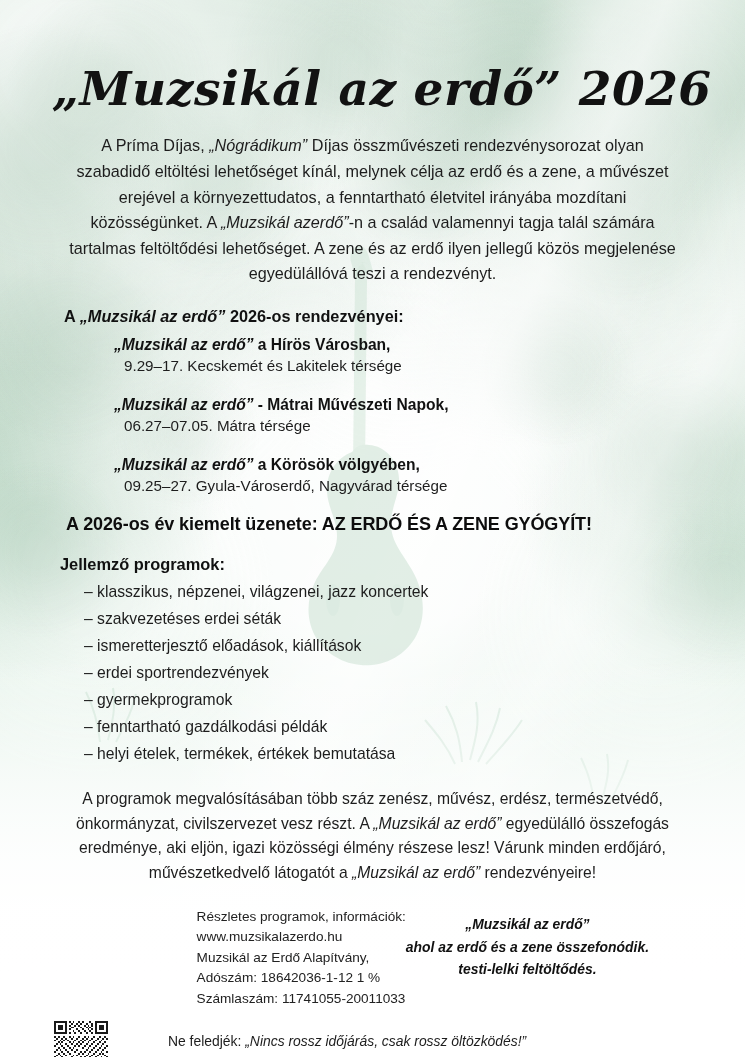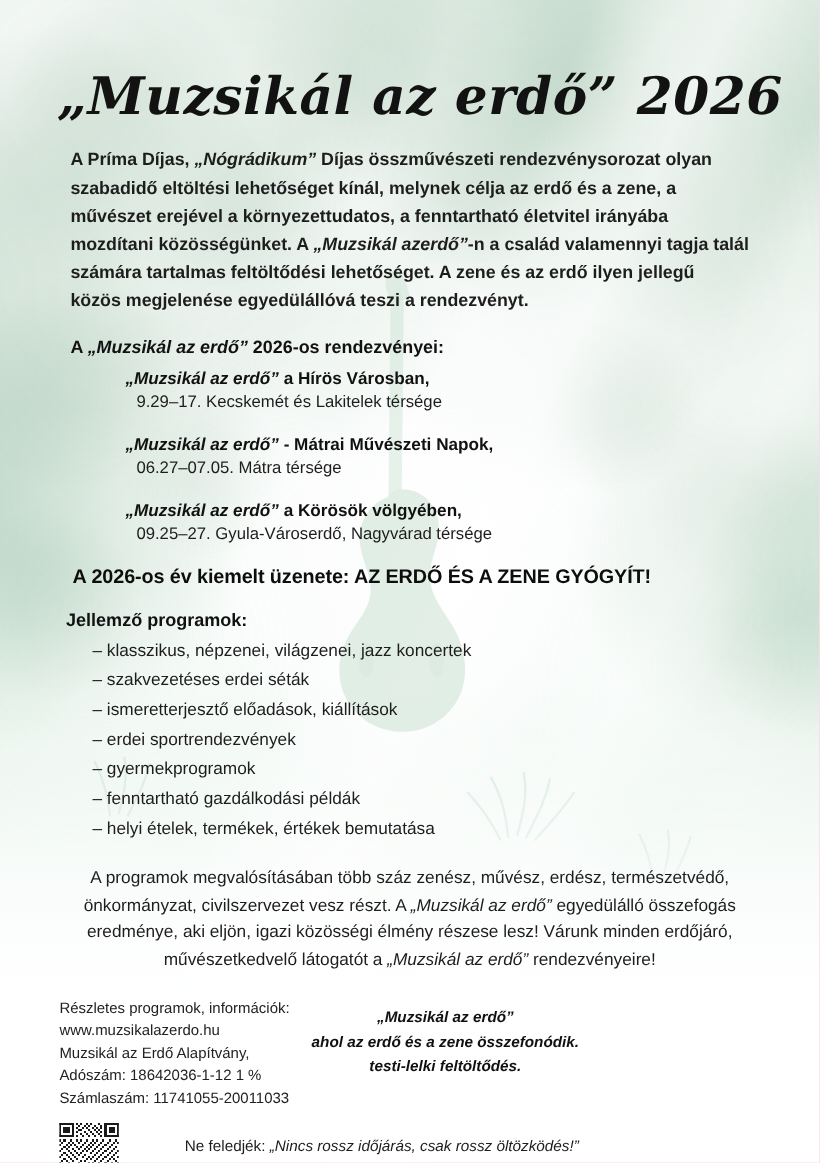--- a/index.html
+++ b/index.html
@@ -6,21 +6,21 @@
   html, body {
     margin: 0;
     padding: 0;
     background: #ffffff;
   }
   #poster {
     position: relative;
     width: 745px;
     height: 1057px;
     overflow: hidden;
-    background: #f9a8d4;
+    background: #ec4899;
     font-family: "Liberation Sans", sans-serif;
     color: #1b1b1b;
   }
 
   
   .bg-layer { position: absolute; inset: 0; pointer-events: none; }
 
   .bg-base {
     background:
       radial-gradient(ellipse 58% 42% at 50% 44%, rgba(255,255,255,0.96) 0%, rgba(255,255,255,0.88) 38%, rgba(255,255,255,0.35) 66%, rgba(255,255,255,0) 84%),
@@ -112,24 +112,24 @@
     font-weight: 700;
     font-size: 47px;
     letter-spacing: .5px;
     color: #121212;
     line-height: 1.05;
     white-space: nowrap;
   }
 
   .intro {
     margin: 20px 12px 0 12px;
+    text-align: center;
     font-size: 16.2px;
     line-height: 1.58;
     color: #1d1d1d;
-    font-weight: bold;
   }
   .intro i { font-style: italic; }
 
   .section-heading {
     margin: 20px 0 4px 12px;
     font-size: 16.3px;
     font-weight: 700;
     color: #111;
   }
   .section-heading i { font-style: italic; }
@@ -179,22 +179,21 @@
     line-height: 1.56;
     color: #1d1d1d;
   }
   .closing i { font-style: italic; }
 
   .footer {
     position: relative;
     margin-top: 22px;
     display: flex;
     align-items: flex-start;
-    justify-content: flex-start;
-    gap: 20px;
+    justify-content: flex-end;
   }
   .contact {
     font-size: 13.6px;
     line-height: 1.5;
     color: #222;
     white-space: pre-line;
     margin-left: 2px;
   }
   .slogan {
     text-align: center;

